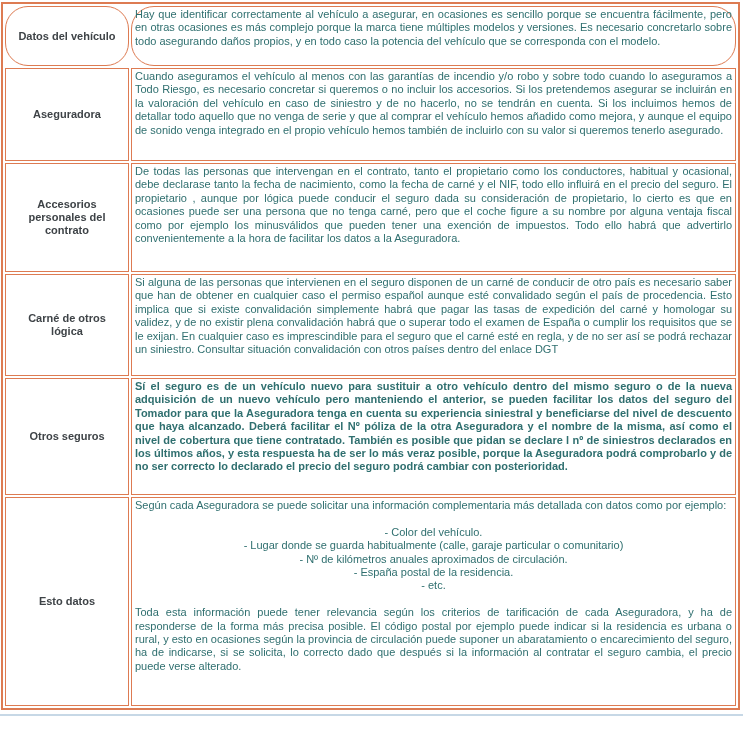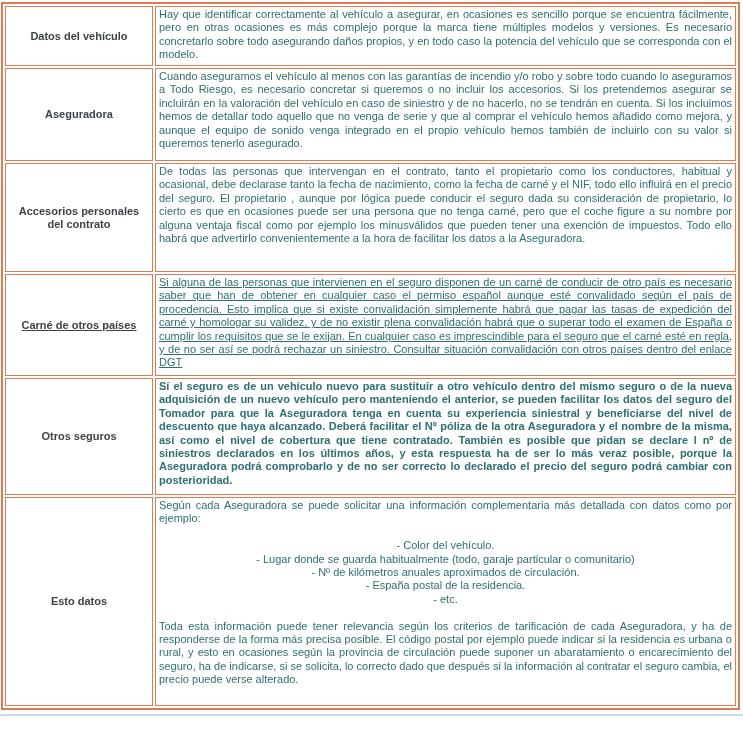--- a/index.html
+++ b/index.html
@@ -23,41 +23,41 @@
     border: 2px solid #dd7b52;
     border-spacing: 2px;
     border-collapse: separate;
     table-layout: fixed;
   }
   td {
     border: 1px solid #dd7b52;
     box-sizing: border-box;
   }
   td.label-cell {
-    width: 148px;
+    width: 124px;
     text-align: center;
     vertical-align: middle;
     font-weight: bold;
     font-size: 11px;
     line-height: 13px;
     color: #3e4347;
     padding: 6px 6px;
   }
   td.content-cell {
     vertical-align: top;
     text-align: justify;
     font-size: 11px;
     line-height: 13.4px;
     color: #2f6f6f;
     padding: 1px 3px 2px 3px;
   }
-  tr.r1 td { height: 60px; }
+  tr.r1 td { height: 60px; border-radius: 23px; }
   tr.r2 td { height: 93px; }
   tr.r3 td { height: 109px; }
-  tr.r4 td { height: 102px; text-decoration: underline; }
+  tr.r4 td { height: 102px; }
   tr.r5 td { height: 117px; font-weight: bold; }
   tr.r6 td { height: 209px; }
   .blank-line { height: 13.4px; }
   .list-item { text-align: center; }
   .bottom-divider {
     width: 743px;
     height: 2px;
     margin-top: 4px;
     background: #c7d8e6;
   }
@@ -74,34 +74,34 @@
       </tr>
       <tr class="r2">
         <td class="label-cell">Aseguradora</td>
         <td class="content-cell">Cuando aseguramos el vehículo al menos con las garantías de incendio y/o robo y sobre todo cuando lo aseguramos a Todo Riesgo, es necesario concretar si queremos o no incluir los accesorios. Si los pretendemos asegurar se incluirán en la valoración del vehículo en caso de siniestro y de no hacerlo, no se tendrán en cuenta. Si los incluimos hemos de detallar todo aquello que no venga de serie y que al comprar el vehículo hemos añadido como mejora, y aunque el equipo de sonido venga integrado en el propio vehículo hemos también de incluirlo con su valor si queremos tenerlo asegurado.</td>
       </tr>
       <tr class="r3">
         <td class="label-cell">Accesorios personales del contrato</td>
         <td class="content-cell">De todas las personas que intervengan en el contrato, tanto el propietario como los conductores, habitual y ocasional, debe declarase tanto la fecha de nacimiento, como la fecha de carné y el NIF, todo ello influirá en el precio del seguro. El propietario , aunque por lógica puede conducir el seguro dada su consideración de propietario, lo cierto es que en ocasiones puede ser una persona que no tenga carné, pero que el coche figure a su nombre por alguna ventaja fiscal como por ejemplo los minusválidos que pueden tener una exención de impuestos. Todo ello habrá que advertirlo convenientemente a la hora de facilitar los datos a la Aseguradora.</td>
       </tr>
       <tr class="r4">
-        <td class="label-cell">Carné de otros países</td>
+        <td class="label-cell">Carné de otros lógica</td>
         <td class="content-cell">Si alguna de las personas que intervienen en el seguro disponen de un carné de conducir de otro país es necesario saber que han de obtener en cualquier caso el permiso español aunque esté convalidado según el país de procedencia. Esto implica que si existe convalidación simplemente habrá que pagar las tasas de expedición del carné y homologar su validez, y de no existir plena convalidación habrá que o superar todo el examen de España o cumplir los requisitos que se le exijan. En cualquier caso es imprescindible para el seguro que el carné esté en regla, y de no ser así se podrá rechazar un siniestro. Consultar situación convalidación con otros países dentro del enlace DGT</td>
       </tr>
       <tr class="r5">
         <td class="label-cell">Otros seguros</td>
         <td class="content-cell">Sí el seguro es de un vehículo nuevo para sustituir a otro vehículo dentro del mismo seguro o de la nueva adquisición de un nuevo vehículo pero manteniendo el anterior, se pueden facilitar los datos del seguro del Tomador para que la Aseguradora tenga en cuenta su experiencia siniestral y beneficiarse del nivel de descuento que haya alcanzado. Deberá facilitar el Nº póliza de la otra Aseguradora y el nombre de la misma, así como el nivel de cobertura que tiene contratado. También es posible que pidan se declare l nº de siniestros declarados en los últimos años, y esta respuesta ha de ser lo más veraz posible, porque la Aseguradora podrá comprobarlo y de no ser correcto lo declarado el precio del seguro podrá cambiar con posterioridad.</td>
       </tr>
       <tr class="r6">
         <td class="label-cell">Esto datos</td>
         <td class="content-cell">
           <div>Según cada Aseguradora se puede solicitar una información complementaria más detallada con datos como por ejemplo:</div>
           <div class="blank-line"></div>
           <div class="list-item">- Color del vehículo.</div>
-          <div class="list-item">- Lugar donde se guarda habitualmente (todo, garaje particular o comunitario)</div>
+          <div class="list-item">- Lugar donde se guarda habitualmente (calle, garaje particular o comunitario)</div>
           <div class="list-item">- Nº de kilómetros anuales aproximados de circulación.</div>
           <div class="list-item">- España postal de la residencia.</div>
           <div class="list-item">- etc.</div>
           <div class="blank-line"></div>
           <div>Toda esta información puede tener relevancia según los criterios de tarificación de cada Aseguradora, y ha de responderse de la forma más precisa posible. El código postal por ejemplo puede indicar si la residencia es urbana o rural, y esto en ocasiones según la provincia de circulación puede suponer un abaratamiento o encarecimiento del seguro, ha de indicarse, si se solicita, lo correcto dado que después si la información al contratar el seguro cambia, el precio puede verse alterado.</div>
         </td>
       </tr>
     </tbody>
   </table>
   <div class="bottom-divider"></div>

